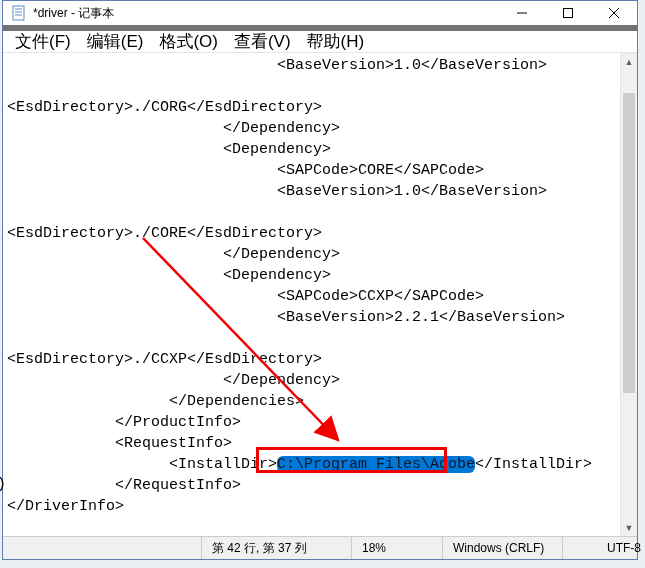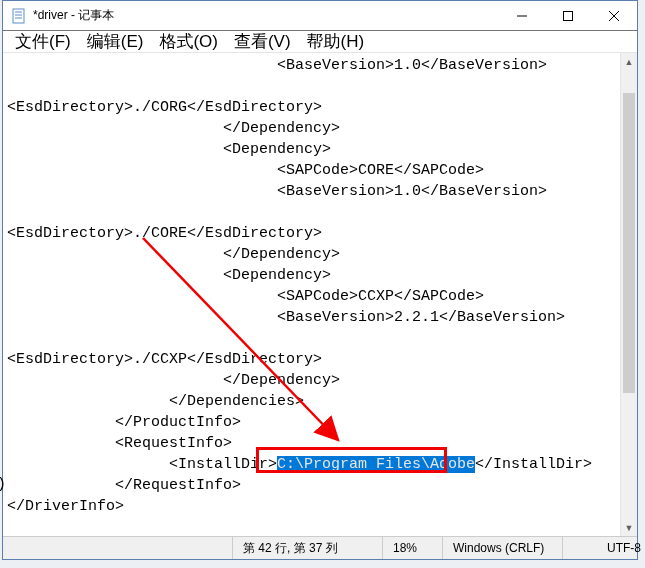--- a/index.html
+++ b/index.html
@@ -20,21 +20,21 @@
     border: 1px solid #5a7eae;
     display: flex;
     flex-direction: column;
   }
   
   .titlebar {
     height: 30px;
     display: flex;
     align-items: center;
     background: #fff;
-    border-bottom: 1px solid #737373;
+    border-bottom: 6px solid #737373;
     font-size: 12px;
     color: #000;
   }
   .titlebar .icon {
     width: 16px; height: 16px;
     margin: 0 6px 0 8px;
     display: inline-block;
   }
   .titlebar .icon svg { display:block; }
   .title-text { flex: 0 0 auto; }
@@ -96,21 +96,22 @@
   .scroll-v .arrow {
     position:absolute; left:0; right:0; height:17px;
     display:flex; align-items:center; justify-content:center;
     color:#606060; font-size:9px;
   }
   .scroll-v .arrow.up{top:0;}
   .scroll-v .arrow.down{bottom:0;}
   
   .sel {
     background:#0078d7;
-    color:#e5e5e5;
+    color:#0f172a;
+    border-radius:6px;
   }
   
   .statusbar {
     height: 23px;
     border-top:1px solid #ccc;
     display:flex;
     align-items: stretch;
     font-size:12px;
     background:#f0f0f0;
   }
@@ -223,18 +224,18 @@
         </defs>
         <line x1="10" y1="10" x2="205" y2="212" stroke="#f20000" stroke-width="2.5" marker-end="url(#ah)"></line>
       </svg>
     </div>
   </div>
 
   <div class="statusbar">
     <div class="cell first"></div>
     <div class="cell" style="width:150px;">第 42 行, 第 37 列</div>
     <div class="cell" style="width:60px;">18%</div>
-    <div class="cell" style="width:120px;">Windows (CRLF)</div>
+    <div class="cell" style="width:120px;margin-left:31px;">Windows (CRLF)</div>
     <div class="cell" style="width:75px;padding-left:44px;">UTF-8</div>
   </div>
 </div>
 
 <div class="stray" style="top:476px;">)</div>
 
 </body></html>

